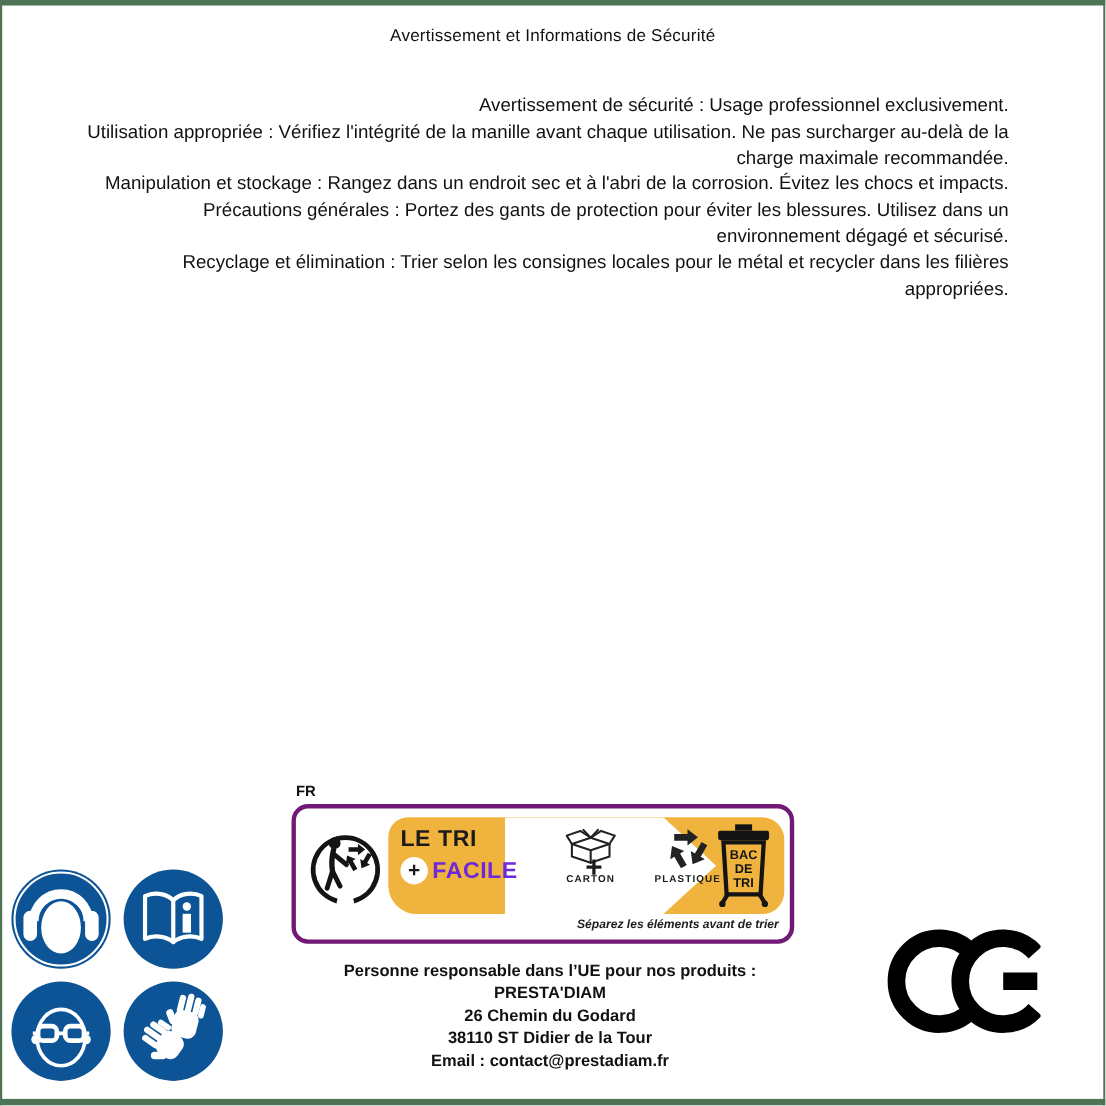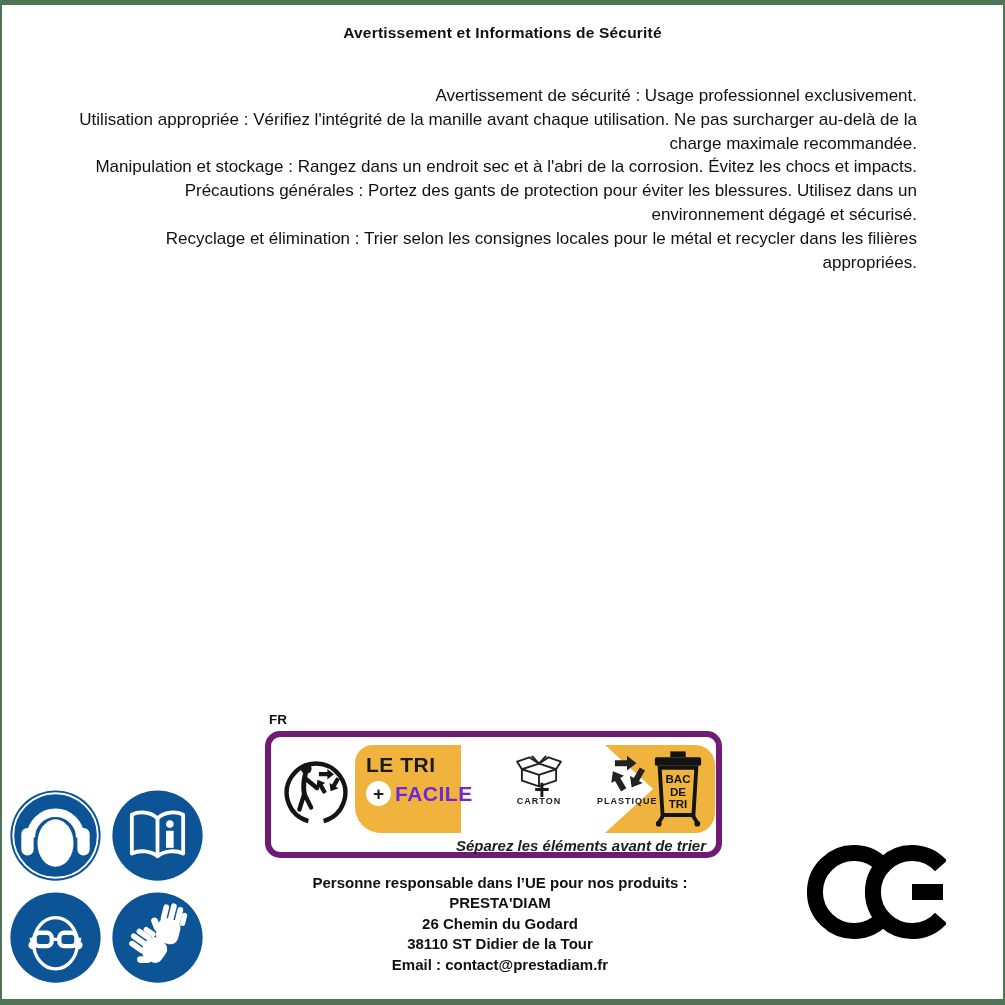--- a/index.html
+++ b/index.html
@@ -9,40 +9,40 @@
   }
   
   .edge{position:absolute;background:var(--green,#4e7355);}
   .edge.top{left:0;top:0;width:1005px;height:5px;}
   .edge.bottom{left:0;bottom:0;width:1005px;height:6px;}
   .edge.left{left:0;top:0;width:2px;height:1005px;}
   .edge.right{right:0;top:0;width:2px;height:1005px;}
 
   .doc-title{
     position:absolute;top:24px;left:0;width:100%;text-align:center;
-    font-size:15.5px;font-weight:bold;letter-spacing:.2px;
+    font-size:15.5px;font-weight:normal;letter-spacing:.2px;
   }
   .body-text{
     position:absolute;left:72px;top:84px;width:845px;
     font-size:17px;line-height:23.8px;
   }
   .body-text p{margin:0;text-align:right;}
 
   
   .picto-grid{
     position:absolute;left:8px;top:788px;
     display:grid;grid-template-columns:95px 95px;grid-auto-rows:95px;gap:7px;
   }
   .picto-grid svg{width:95px;height:95px;display:block;}
 
   
   .fr-tag{position:absolute;left:269px;top:712px;font-size:13.5px;font-weight:bold;}
   .sort-label{
     position:absolute;left:265px;top:731px;width:457px;height:127px;
-    background:#fff;border:6px solid #701a75;border-radius:15px;box-sizing:border-box;
+    background:#fff;border:4px solid #701a75;border-radius:15px;box-sizing:border-box;
   }
   .triman{position:absolute;left:12px;top:10px;width:66px;height:84px;}
   .band{
     position:absolute;left:84px;top:8px;width:360px;height:88px;
     background:var(--yellow,#f0b43e);
     border-radius:18px 20px 20px 26px;
   }
   .white-notch{
     position:absolute;left:106px;top:0;width:192px;height:88px;background:#fff;
     clip-path:polygon(0 0,75% 0,100% 50%,75% 100%,0 100%);
@@ -58,21 +58,21 @@
   .headline .word{font-size:21px;font-weight:bold;letter-spacing:.5px;color:#6d28d9;}
   .material{position:absolute;top:10px;width:60px;text-align:center;margin-left:37px;}
   .material.carton{left:117px;}
   .material.plastique{left:205px;}
   .material svg{display:block;margin:0 auto;}
   .mat-label{font-size:9px;font-weight:bold;letter-spacing:1px;color:#1b1b1b;margin-top:3px;}
   .plus-sep{position:absolute;left:179px;top:30px;font-size:27px;font-weight:bold;color:#1b1b1b;}
   .bin{position:absolute;left:296px;top:6px;width:54px;height:76px;}
   .sort-footer{
     position:absolute;right:10px;top:100px;
-    font-size:15px;font-weight:bold;font-style:italic;color:#1d1d1d;
+    font-size:11px;font-weight:bold;font-style:italic;color:#1d1d1d;
   }
 
   
   .resp-block{
     position:absolute;left:250px;top:873px;width:500px;text-align:center;
     font-size:15px;font-weight:bold;line-height:20.4px;
   }
   
   .ce{position:absolute;left:806px;top:843px;width:140px;height:98px;}
   .sr-only{position:absolute;width:1px;height:1px;overflow:hidden;clip:rect(0 0 0 0);}

